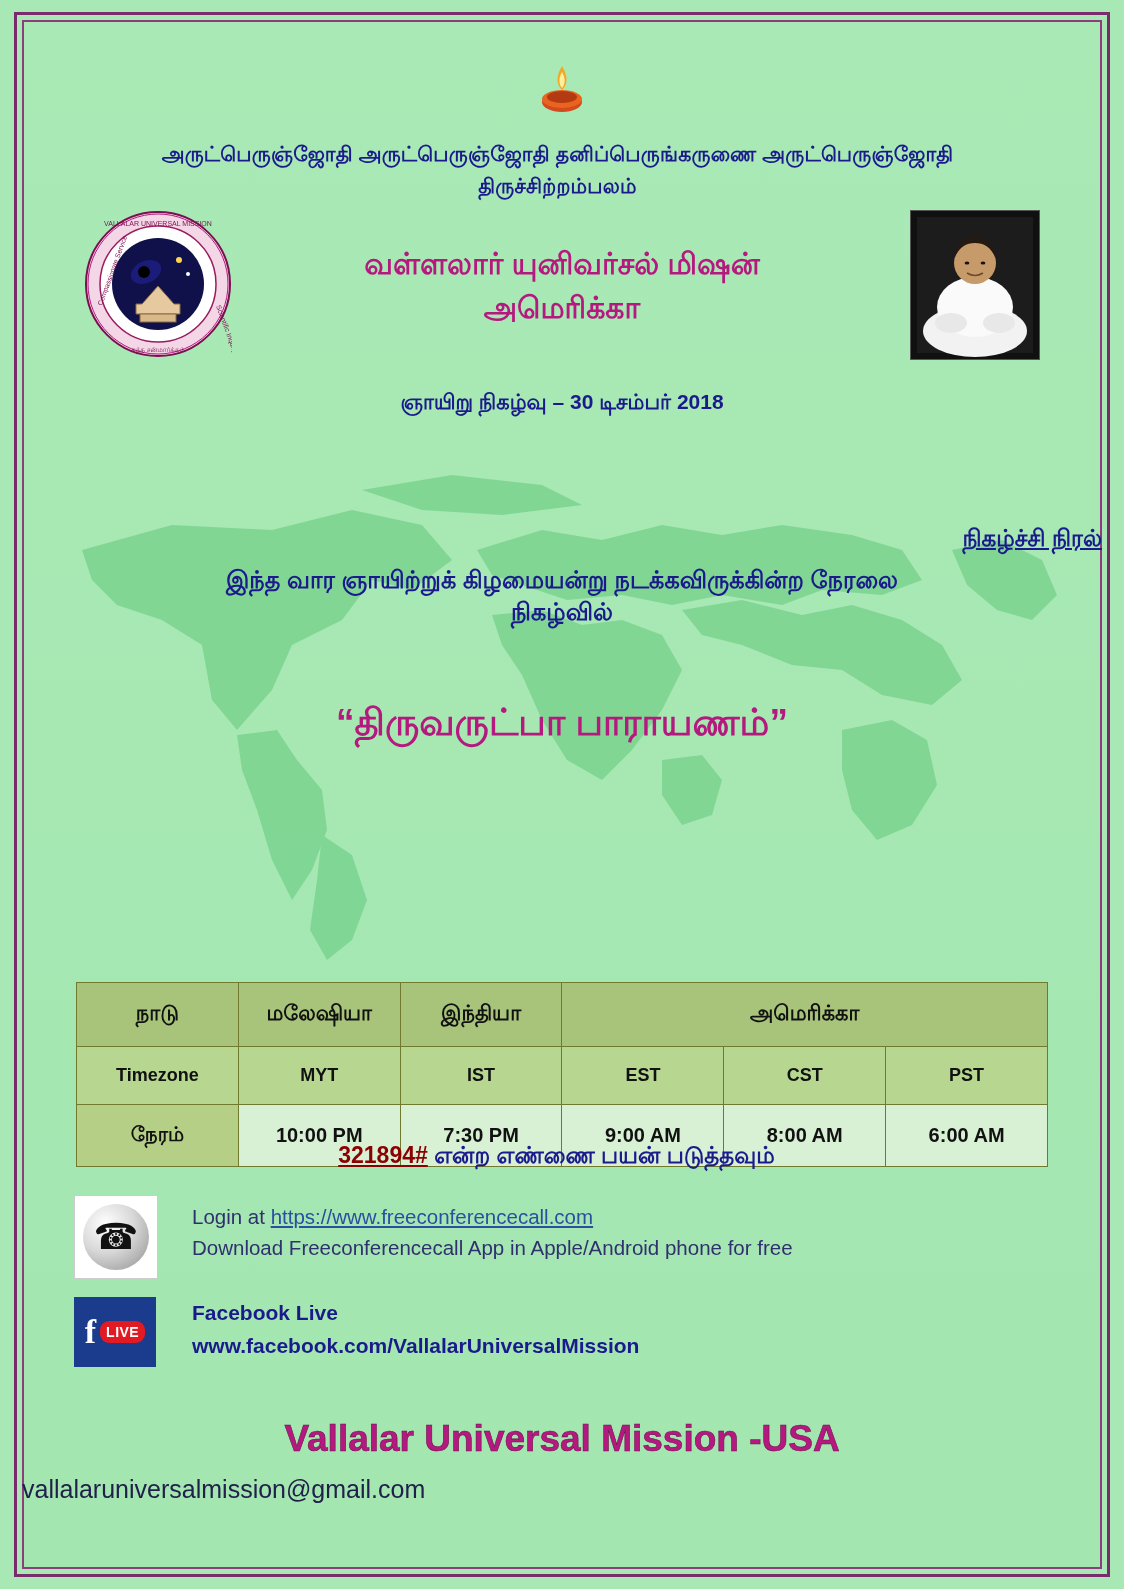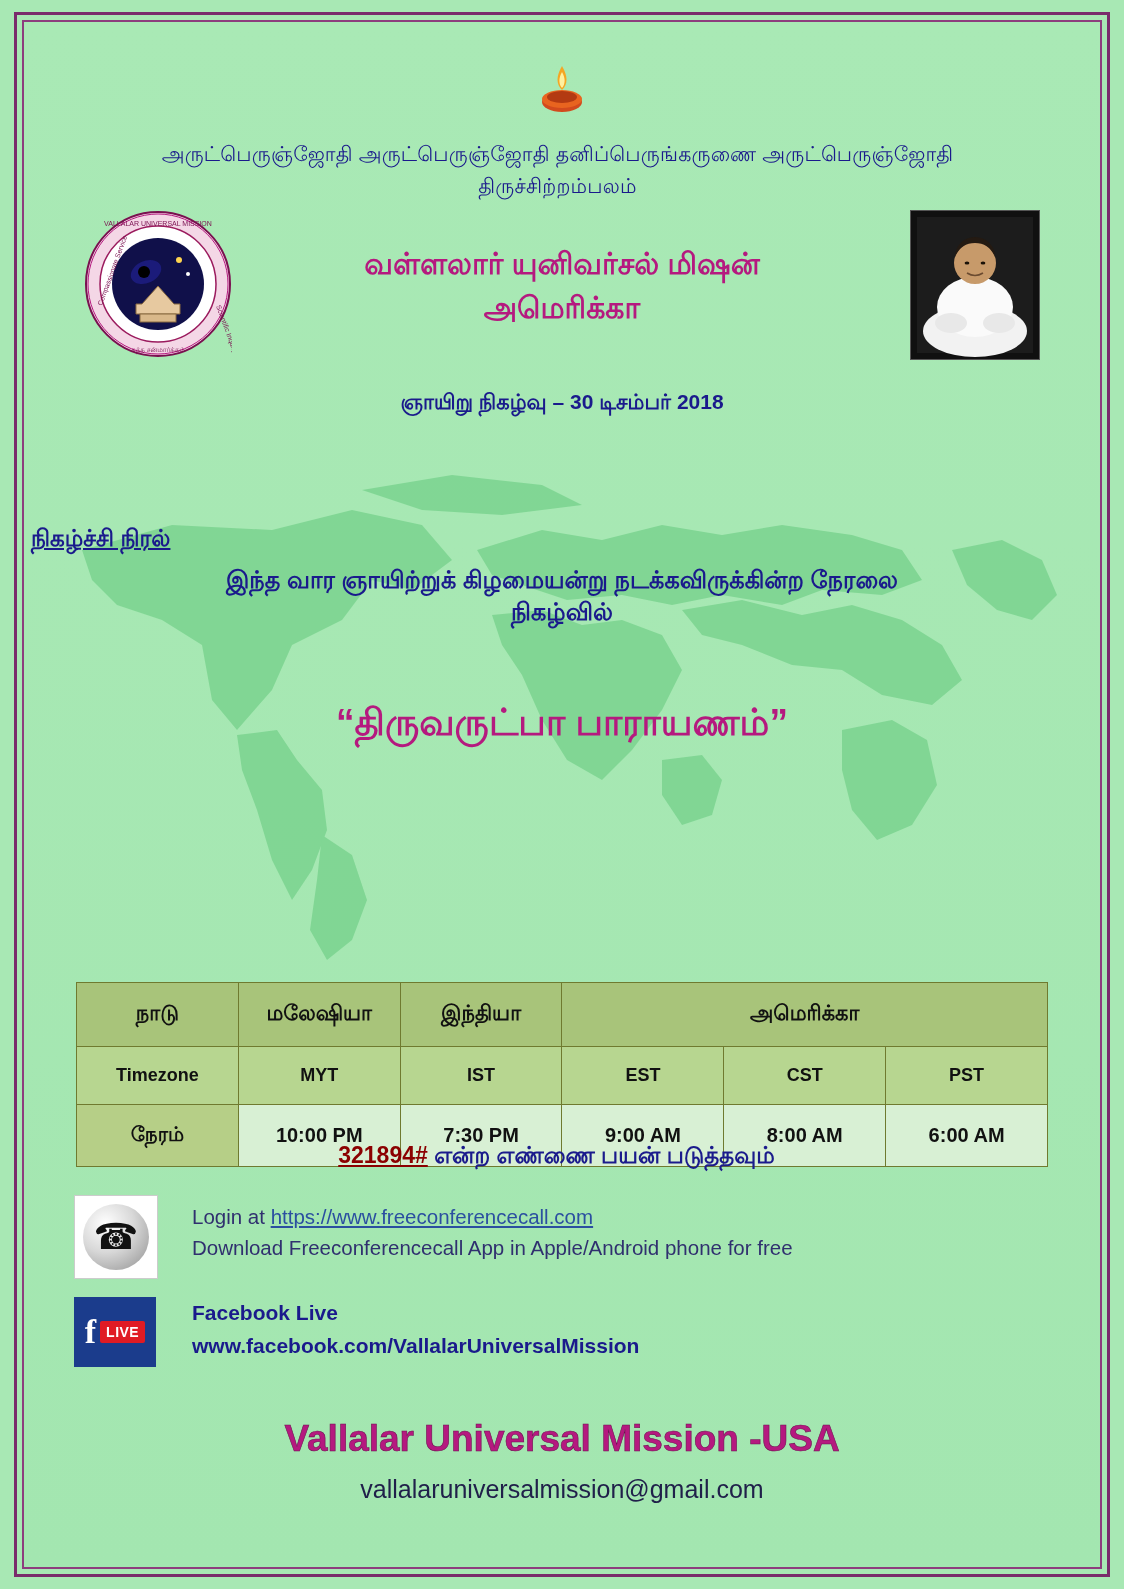--- a/index.html
+++ b/index.html
@@ -63,21 +63,21 @@
     width: 60px;
     height: 60px;
   }
   .mantra {
     position: absolute;
     top: 118px;
     left: 0;
     right: 9px;
     text-align: center;
     color: #1a1a8c;
-    font-weight: normal;
+    font-weight: bold;
     font-size: 20.5px;
     line-height: 1.55;
     letter-spacing: 0.2px;
   }
   .emblem {
     position: absolute;
     left: 62px;
     top: 190px;
     width: 148px;
     height: 148px;
@@ -111,21 +111,21 @@
     text-align: center;
     color: #1a1a8c;
     font-weight: bold;
     font-size: 21px;
   }
   .agenda-title {
     position: absolute;
     top: 505px;
     left: 0;
     right: 0;
-    text-align: left;
+    text-align: right;
     color: #1a1a8c;
     font-weight: bold;
     font-size: 23px;
     text-decoration: underline;
     padding-left: 9px;
   }
   .agenda-line {
     position: absolute;
     top: 544px;
     left: 90px;
@@ -257,21 +257,21 @@
     font-size: 34px;
     font-family: "Liberation Serif", serif;
     line-height: 1;
   }
   .fb-live {
     background: #e01b24;
     color: #ffffff;
     font-size: 14px;
     font-weight: bold;
     padding: 3px 6px;
-    border-radius: 2px;
+    border-radius: 9px;
     letter-spacing: 0.5px;
   }
   .fb-block {
     position: absolute;
     left: 170px;
     top: 1277px;
     color: #1a1a8c;
     font-weight: bold;
     font-size: 21px;
     line-height: 1.55;
@@ -285,21 +285,21 @@
     color: #b5197f;
     font-weight: bold;
     font-size: 37px;
     -webkit-text-stroke: 0.6px #6d1050;
   }
   .footer-mail {
     position: absolute;
     left: 0;
     right: 0;
     top: 1455px;
-    text-align: center;
+    text-align: left;
     color: #20204a;
     font-size: 25px;
   }
 </style>
 </head>
 <body>
 
 <div class="page">
   <div class="outer-border"></div>
   <div class="inner-border"></div>

